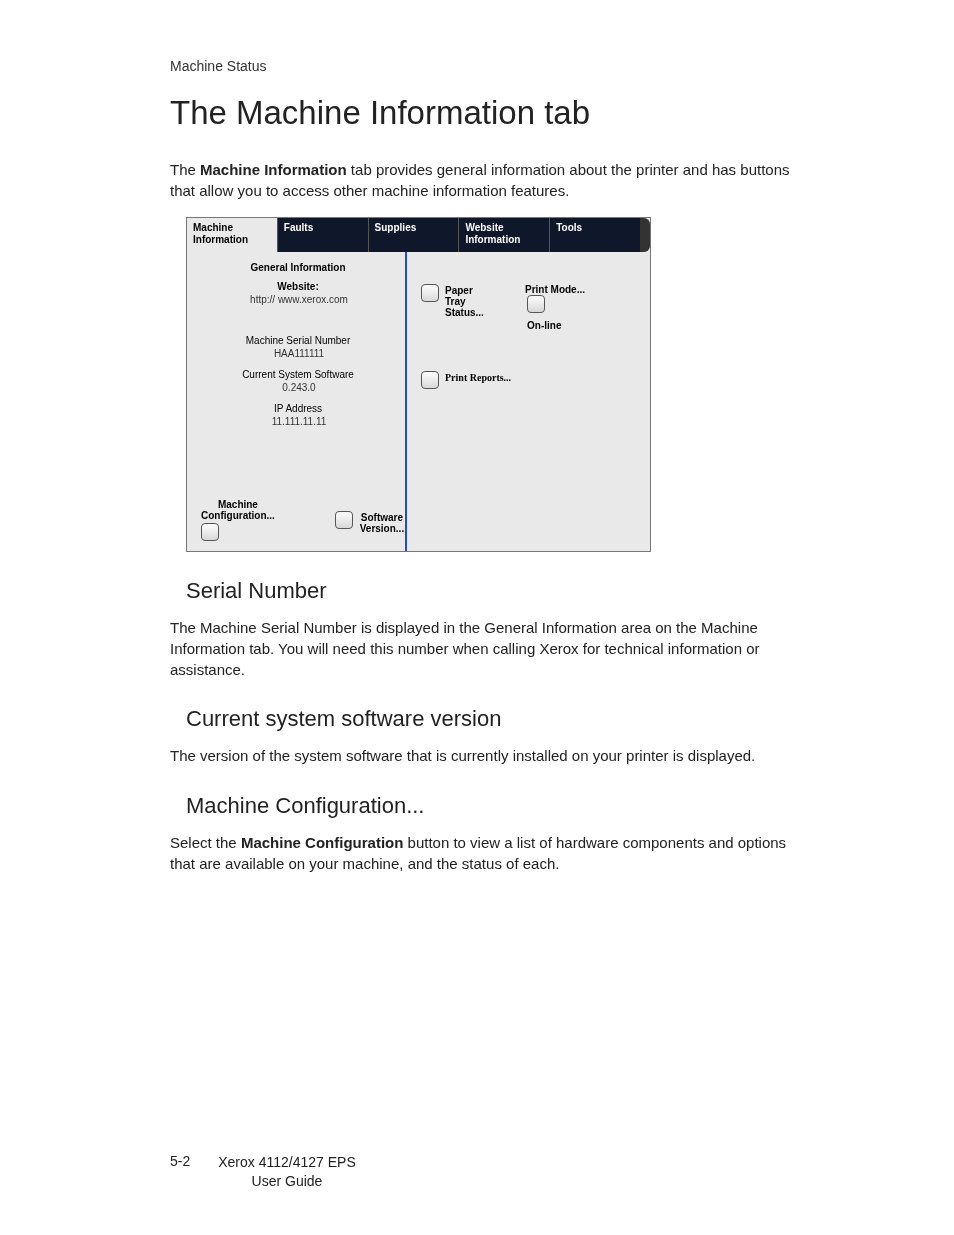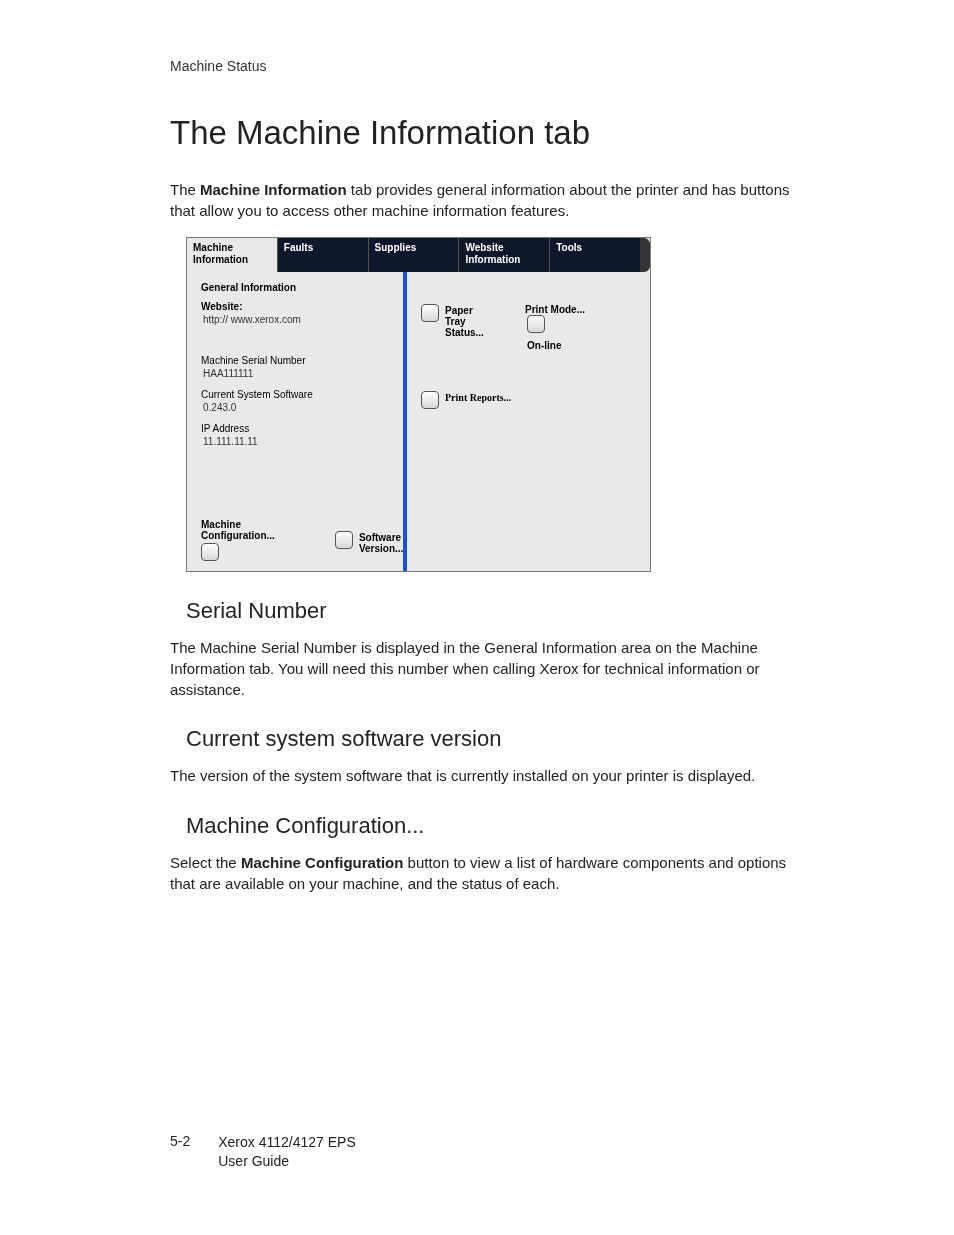--- a/index.html
+++ b/index.html
@@ -5,21 +5,21 @@
   * { box-sizing: border-box; margin: 0; padding: 0; }
   body {
     font-family: "Segoe UI", Arial, sans-serif;
     background: #fff;
     color: #222;
     width: 954px;
     height: 1235px;
     position: relative;
     padding: 58px 150px 0 170px;
   }
-  .section-label { font-size: 14px; color: #333; margin-bottom: 40px; }
+  .section-label { font-size: 14px; color: #333; margin-bottom: 20px; }
   h1 { font-size: 33px; font-weight: 400; color: #222; margin-bottom: 28px; }
   h2 { font-size: 22px; font-weight: 400; color: #222; margin: 26px 16px 14px; }
   p.body { font-size: 15px; line-height: 1.38; color: #222; margin-bottom: 12px; }
   p.body b { font-weight: 700; }
 
   .ui-panel {
     width: 465px; height: 335px;
     background: #e9e9e9;
     border: 1px solid #777;
     margin-top: 16px; margin-left: 16px;
@@ -36,21 +36,21 @@
     border-right: 1px solid #555;
     padding: 4px 6px 0 6px;
     font-size: 10px; line-height: 12px;
     font-weight: 700;
   }
   .tab.active { background: #e9e9e9; color: #000; border-bottom: none; }
   .tab.last { border-right: none; }
   .tab-end { width: 10px; background:#333; border-top-right-radius: 6px; border-bottom-right-radius:6px; }
 
   .panel-body { display:flex; flex:1; }
-  .left-col { width: 220px; padding: 10px 10px 10px 14px; border-right: 4px solid #1d4ed8; position:relative; }
+  .left-col { width: 220px; padding: 10px 10px 10px 14px; border-right: 2px solid #1d4ed8; position:relative;text-align:center; }
   .right-col { flex:1; padding: 10px 10px 15px 14px; position:relative; }
 
   .group-title { font-weight:700; margin-bottom:8px; }
   .fld-label { font-weight:400; margin-top:10px; }
   .fld-value { color:#333; margin: 2px 0 6px 2px; }
 
   .ui-btn {
     display:flex; align-items:flex-start; gap:6px;
     font-size:10px; font-weight:700; color:#000;
   }
@@ -58,23 +58,23 @@
     width:18px; height:18px;
     border:1px solid #555; border-radius:4px;
     background: linear-gradient(#fefefe,#d8d8d8);
     flex-shrink:0;
   }
   .ui-btn .lbl { padding-top:1px; line-height:11px; }
 
   .bottom-row { display:flex; gap:60px; position:absolute; bottom:10px; left:14px; }
 
   .footer {
-    position:absolute; bottom:64px; left:170px;
+    position:absolute; bottom:44px; left:170px;
     font-size:14px; color:#222;
-    display:flex; gap:28px;
+    display:flex; gap:28px;text-align:center;
   }
   .footer .pg { }
   .footer .ftxt { line-height:1.35; }
 </style>
 </head>
 <body>
 
 <div class="section-label">Machine Status</div>
 
 <h1>The Machine Information tab</h1>

